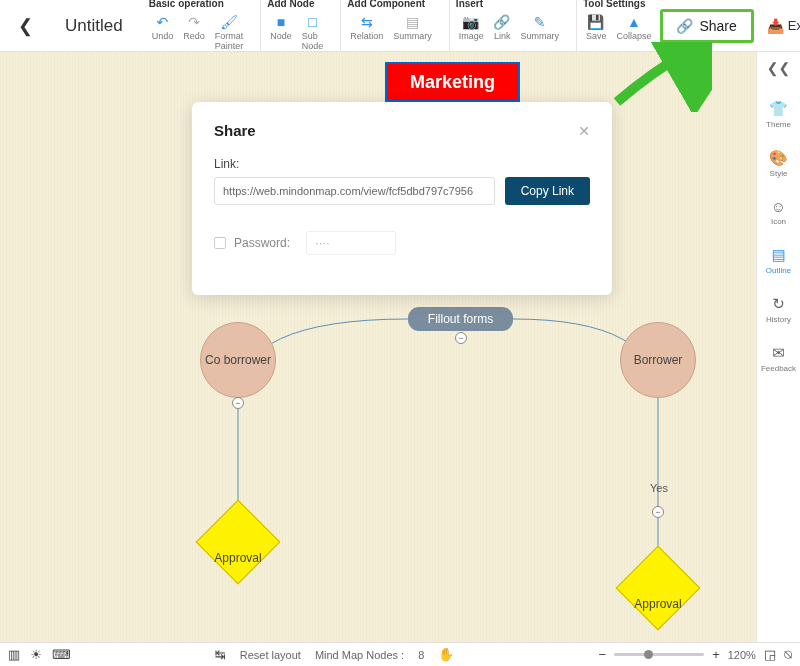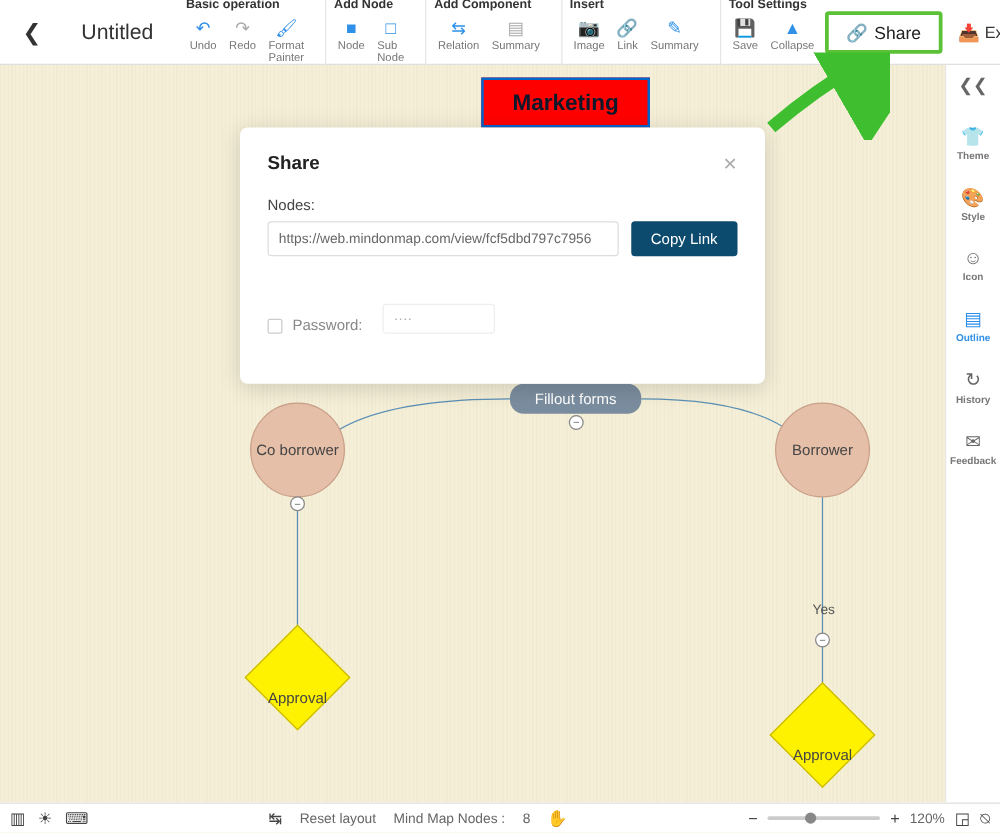--- a/index.html
+++ b/index.html
@@ -25,21 +25,21 @@
 .export-btn { display: flex; align-items: center; gap: 4px; padding: 4px 8px; cursor: pointer; }
 .export-btn .tool-icon { color: #3090e8; }
 .export-btn span { font-size: 13px; color: #333; }
 
 
 .canvas-area { position: absolute; top: 52px; left: 0; right: 44px; bottom: 24px; background: #f5efd7; background-image: repeating-linear-gradient(90deg, rgba(0,0,0,0.02) 0 1px, transparent 1px 3px); overflow: hidden; }
 .canvas-inner { position: relative; width: 100%; height: 100%; }
 
 
 .node { position: absolute; display: flex; align-items: center; justify-content: center; text-align: center; }
-.marketing-node { left: 385px; top: 10px; width: 135px; height: 40px; background: #ff0000; border: 2px solid #0066cc; color: #0f172a; font-size: 18px; font-weight: bold; }
+.marketing-node { left: 385px; top: 10px; width: 135px; height: 40px; background: #ff0000; border: 2px solid #0066cc; color: #ffffff; font-size: 18px; font-weight: bold; }
 .fillout-node { left: 408px; top: 255px; width: 105px; height: 24px; background: #7a8d9e; color: #fff; border-radius: 11px; font-size: 12px; }
 .circle-node { width: 76px; height: 76px; border-radius: 50%; background: #e6bfa8; border: 1px solid #c89f88; font-size: 12px; color: #444; }
 .coborrower-node { left: 200px; top: 270px; }
 .borrower-node { left: 620px; top: 270px; }
 .diamond-wrap { position: absolute; width: 84px; height: 84px; }
 .diamond-shape { width: 60px; height: 60px; background: #fff200; border: 1px solid #c8b800; transform: rotate(45deg); position: absolute; left: 12px; top: 12px; }
 .diamond-label { position: absolute; width: 84px; text-align: center; top: 51px; font-size: 12px; color: #444; }
 .approval1 { left: 196px; top: 448px; }
 .approval2 { left: 616px; top: 494px; }
 .yes-label { position: absolute; left: 650px; top: 430px; font-size: 11px; color: #555; }
@@ -50,37 +50,37 @@
 
 
 svg.lines { position: absolute; top: 0; left: 0; width: 100%; height: 100%; pointer-events: none; }
 
 
 .share-modal { position: absolute; top: 50px; left: 192px; width: 420px; background: #fff; border-radius: 6px; box-shadow: 0 3px 18px rgba(0,0,0,0.15); padding: 20px 22px 24px; z-index: 10; }
 .modal-header { display: flex; justify-content: space-between; align-items: center; margin-bottom: 18px; }
 .modal-title { font-size: 15px; font-weight: bold; color: #222; }
 .modal-close { font-size: 14px; color: #aaa; cursor: pointer; }
 .modal-label { font-size: 12px; color: #444; margin-bottom: 6px; }
-.link-row { display: flex; gap: 10px; margin-bottom: 38px; }
+.link-row { display: flex; gap: 10px; margin-bottom: 26px; }
 .link-input { flex: 1; border: 1px solid #ddd; border-radius: 3px; padding: 7px 8px; font-size: 11px; color: #666; }
 .copy-btn { background: #0c4a6e; color: #fff; border: none; border-radius: 3px; padding: 7px 16px; font-size: 12px; cursor: pointer; }
-.option-row { display: flex; align-items: flex-end; gap: 8px; margin-bottom: 16px; }
+.option-row { display: flex; align-items: center; gap: 8px; margin-bottom: 16px; }
 .checkbox { width: 12px; height: 12px; border: 1px solid #ccc; border-radius: 2px; }
 .opt-label { font-size: 12px; color: #888; width: 64px; }
 .opt-input { border: 1px solid #eee; border-radius: 3px; padding: 5px 8px; font-size: 11px; color: #aaa; width: 90px; }
 .date-input { display: flex; align-items: center; gap: 4px; border: 1px solid #f5f5f5; border-radius: 3px; padding: 5px 8px; font-size: 11px; color: #ccc; width: 110px; background: #fcfcfc; }
 
 
 .green-arrow { position: absolute; top: 42px; left: 602px; width: 110px; height: 70px; z-index: 20; pointer-events: none; }
 
 
 .right-panel { position: absolute; top: 52px; right: 0; width: 44px; bottom: 24px; background: #fff; border-left: 1px solid #e5e5e5; display: flex; flex-direction: column; align-items: center; padding-top: 8px; gap: 12px; }
 .panel-item { display: flex; flex-direction: column; align-items: center; gap: 2px; cursor: pointer; padding: 4px 0; }
 .panel-icon { font-size: 15px; color: #666; }
-.panel-label { font-size: 8px; color: #777; font-weight: bold; }
+.panel-label { font-size: 8px; color: #777; }
 .panel-item.active .panel-icon, .panel-item.active .panel-label { color: #3090e8; }
 .panel-collapse { font-size: 14px; color: #666; cursor: pointer; margin-bottom: 8px; }
 
 
 .status-bar { position: absolute; bottom: 0; left: 0; right: 0; height: 24px; border-top: 1px solid #e0e0e0; background: #fff; display: flex; align-items: center; padding: 0 8px; font-size: 11px; color: #666; }
 .status-left { display: flex; gap: 10px; align-items: center; }
 .status-icon { font-size: 13px; color: #444; cursor: pointer; }
 .status-center { margin-left: auto; display: flex; gap: 14px; align-items: center; }
 .status-right { margin-left: auto; display: flex; gap: 8px; align-items: center; }
 .zoom-slider { width: 90px; height: 3px; background: #ccc; position: relative; border-radius: 2px; }
@@ -202,21 +202,21 @@
     <div class="yes-label">Yes</div>
     <div class="collapse-dot cd1">−</div>
     <div class="collapse-dot cd2">−</div>
     <div class="collapse-dot cd3">−</div>
 
     <div class="share-modal">
       <div class="modal-header">
         <div class="modal-title">Share</div>
         <div class="modal-close">✕</div>
       </div>
-      <div class="modal-label">Nodes:</div>
+      <div class="modal-label">Link:</div>
       <div class="link-row">
         <input class="link-input" readonly="" value="https://web.mindonmap.com/view/fcf5dbd797c7956" style="">
         <button class="copy-btn">Copy Link</button>
       </div>
       <div class="option-row">
         <div class="checkbox"></div>
         <div class="opt-label">Password:</div>
         <input class="opt-input" value="····" style="">
       </div>
     </div>

